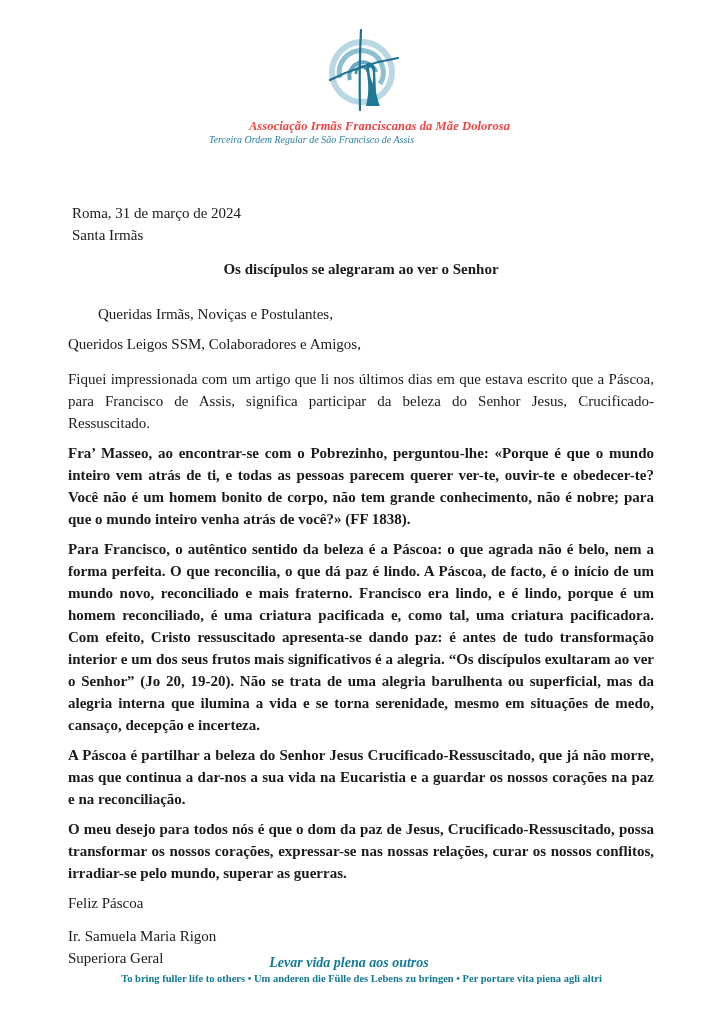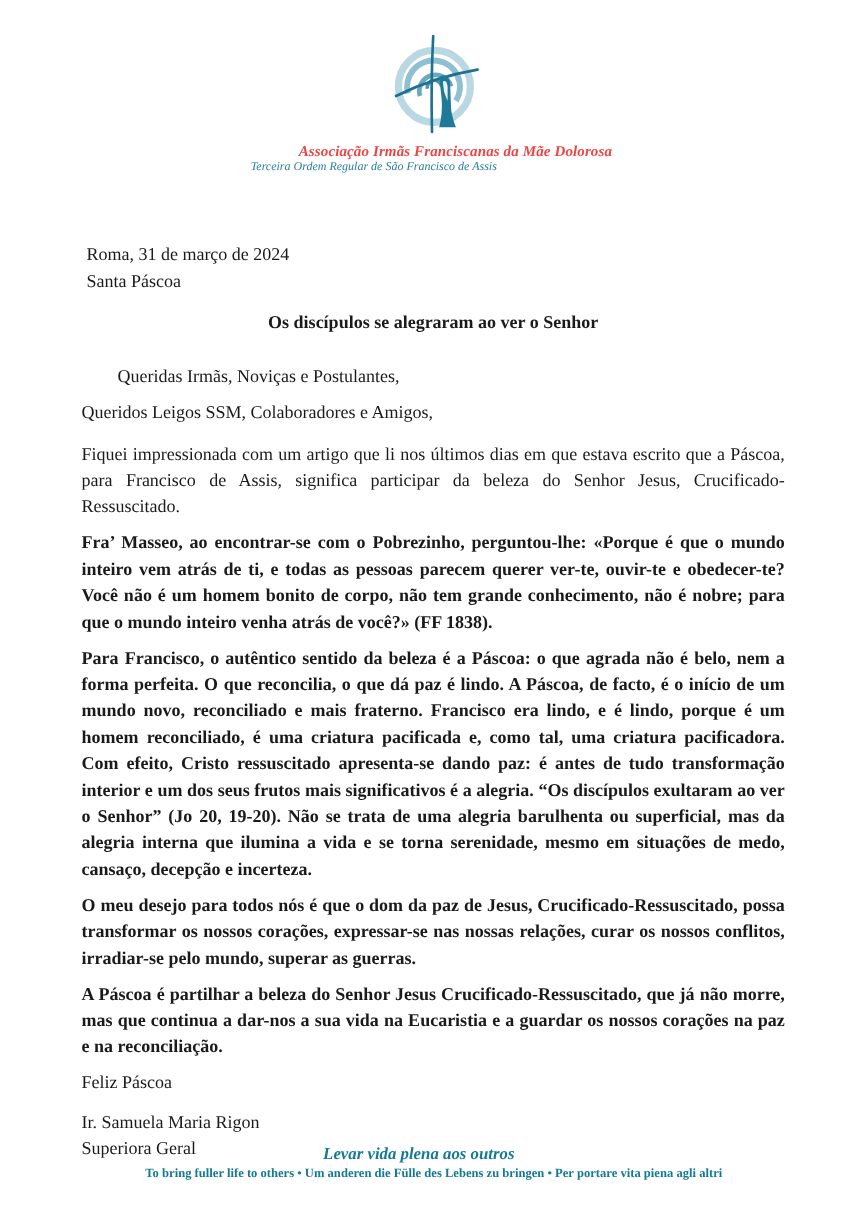--- a/index.html
+++ b/index.html
@@ -119,33 +119,33 @@
     <path d="M 47 40 Q 50 38 51 44 L 51 56 Q 49 52 48 48 Z" fill="#e7f2f6"></path>
   </svg>
 </div>
 
 <div class="org-name">Associação Irmãs Franciscanas da Mãe Dolorosa</div>
 <div class="org-sub">Terceira Ordem Regular de São Francisco de Assis</div>
 
 <div class="content">
   <div class="date-block">
     <span class="line">Roma, 31 de março de 2024</span>
-    <span class="line">Santa Páscoa</span>
+    <span class="line">Santa Irmãs</span>
   </div>
 
   <div class="title">Os discípulos se alegraram ao ver o Senhor</div>
 
   <div class="salutation-1">Queridas Irmãs, Noviças e Postulantes,</div>
   <div class="salutation-2">Queridos Leigos SSM, Colaboradores e Amigos,</div>
 
   <p class="para p1">Fiquei impressionada com um artigo que li nos últimos dias em que estava escrito que a Páscoa, para Francisco de Assis, significa participar da beleza do Senhor Jesus, Crucificado-Ressuscitado.</p>
   <p class="para p2">Fra’ Masseo, ao encontrar-se com o Pobrezinho, perguntou-lhe: «Porque é que o mundo inteiro vem atrás de ti, e todas as pessoas parecem querer ver-te, ouvir-te e obedecer-te? Você não é um homem bonito de corpo, não tem grande conhecimento, não é nobre; para que o mundo inteiro venha atrás de você?» (FF 1838).</p>
   <p class="para p3">Para Francisco, o autêntico sentido da beleza é a Páscoa: o que agrada não é belo, nem a forma perfeita. O que reconcilia, o que dá paz é lindo. A Páscoa, de facto, é o início de um mundo novo, reconciliado e mais fraterno. Francisco era lindo, e é lindo, porque é um homem reconciliado, é uma criatura pacificada e, como tal, uma criatura pacificadora. Com efeito, Cristo ressuscitado apresenta-se dando paz: é antes de tudo transformação interior e um dos seus frutos mais significativos é a alegria. “Os discípulos exultaram ao ver o Senhor” (Jo 20, 19-20). Não se trata de uma alegria barulhenta ou superficial, mas da alegria interna que ilumina a vida e se torna serenidade, mesmo em situações de medo, cansaço, decepção e incerteza.</p>
+  <p class="para p4">A Páscoa é partilhar a beleza do Senhor Jesus Crucificado-Ressuscitado, que já não morre, mas que continua a dar-nos a sua vida na Eucaristia e a guardar os nossos corações na paz e na reconciliação.</p>
   <p class="para p5">O meu desejo para todos nós é que o dom da paz de Jesus, Crucificado-Ressuscitado, possa transformar os nossos corações, expressar-se nas nossas relações, curar os nossos conflitos, irradiar-se pelo mundo, superar as guerras.</p>
-  <p class="para p4">A Páscoa é partilhar a beleza do Senhor Jesus Crucificado-Ressuscitado, que já não morre, mas que continua a dar-nos a sua vida na Eucaristia e a guardar os nossos corações na paz e na reconciliação.</p>
 
   <div class="closing">Feliz Páscoa</div>
 
   <div class="sign">
     <span class="line">Ir. Samuela Maria Rigon</span>
     <span class="line">Superiora Geral</span>
   </div>
 </div>
 
 <div class="footer-main">Levar vida plena aos outros</div>

